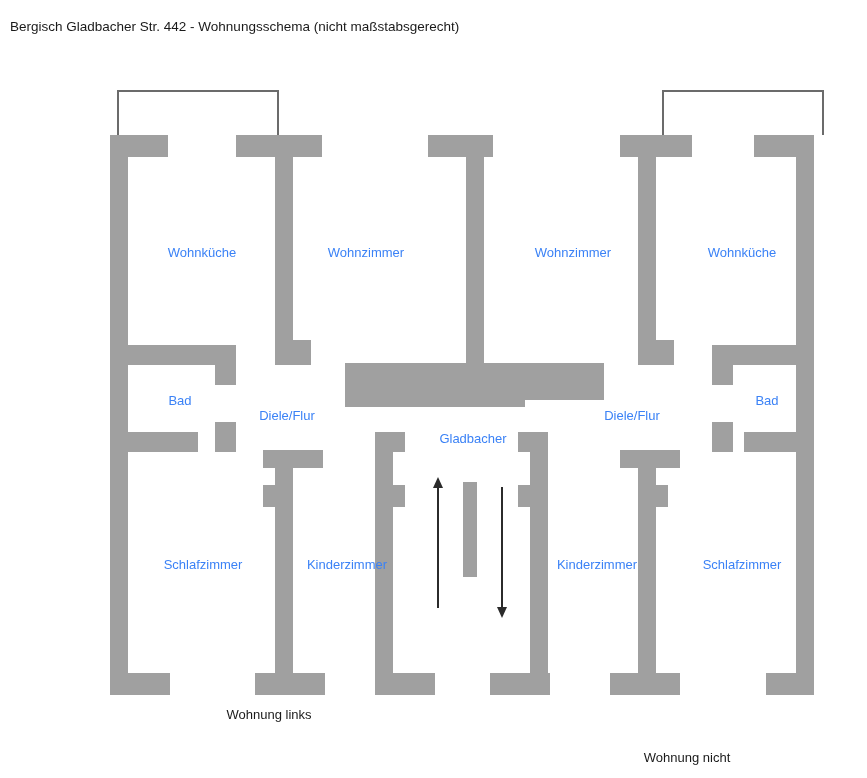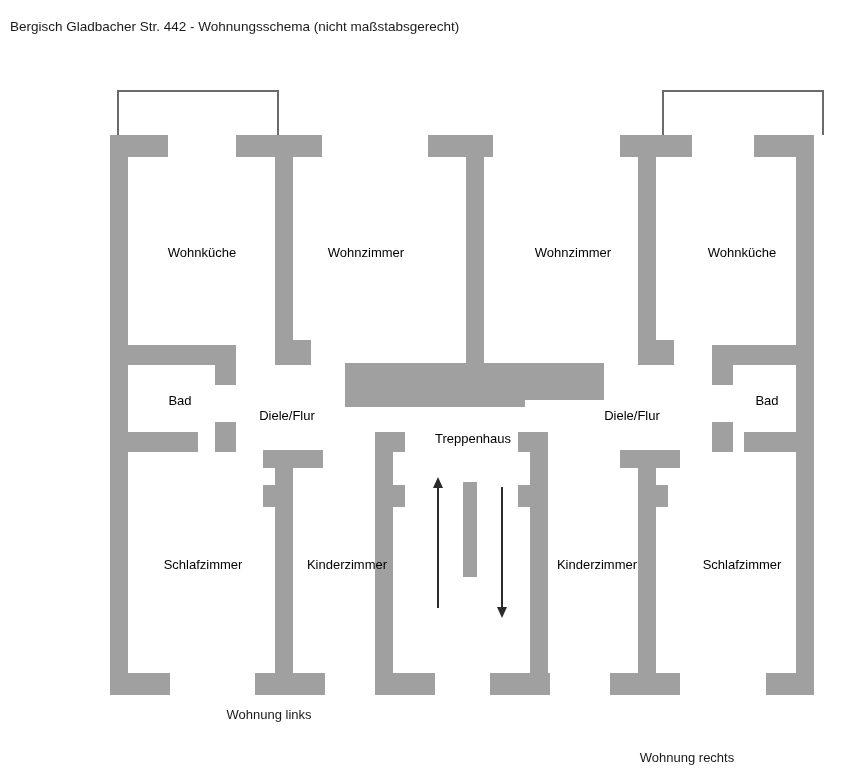--- a/index.html
+++ b/index.html
@@ -26,21 +26,21 @@
     position: absolute;
     left: 10px;
     top: 19px;
     font-size: 13.5px;
     color: #1a1a1a;
     white-space: nowrap;
   }
   .room-label {
     position: absolute;
     font-size: 13px;
-    color: #000000;
+    color: #3b82f6;
     white-space: nowrap;
     transform: translate(-50%, -50%);
   }
   .caption {
     position: absolute;
     font-size: 13px;
     color: #1a1a1a;
     white-space: nowrap;
     transform: translate(-50%, -50%);
   }
@@ -152,24 +152,24 @@
       <div class="arrow-head down" style="left: 496.8px; top: 607px;"></div>
     </div>
 
   <div id="label-layer">
       <div class="room-label" style="left: 202px; top: 252px;">Wohnküche</div>
       <div class="room-label" style="left: 366px; top: 252px;">Wohnzimmer</div>
       <div class="room-label" style="left: 573px; top: 252px;">Wohnzimmer</div>
       <div class="room-label" style="left: 742px; top: 252px;">Wohnküche</div>
       <div class="room-label" style="left: 180px; top: 400px;">Bad</div>
       <div class="room-label" style="left: 287px; top: 415px;">Diele/Flur</div>
-      <div class="room-label" style="left: 473px; top: 438px;">Treppenhaus</div>
+      <div class="room-label" style="left: 473px; top: 438px;">Gladbacher</div>
       <div class="room-label" style="left: 632px; top: 415px;">Diele/Flur</div>
       <div class="room-label" style="left: 767px; top: 400px;">Bad</div>
       <div class="room-label" style="left: 203px; top: 564px;">Schlafzimmer</div>
       <div class="room-label" style="left: 347px; top: 564px;">Kinderzimmer</div>
       <div class="room-label" style="left: 597px; top: 564px;">Kinderzimmer</div>
       <div class="room-label" style="left: 742px; top: 564px;">Schlafzimmer</div>
       <div class="caption" style="left: 269px; top: 714px;">Wohnung links</div>
-      <div class="caption" style="left: 687px; top: 757px;">Wohnung rechts</div>
+      <div class="caption" style="left: 687px; top: 757px;">Wohnung nicht</div>
     </div>
 
 </div>
 
 </body></html>

